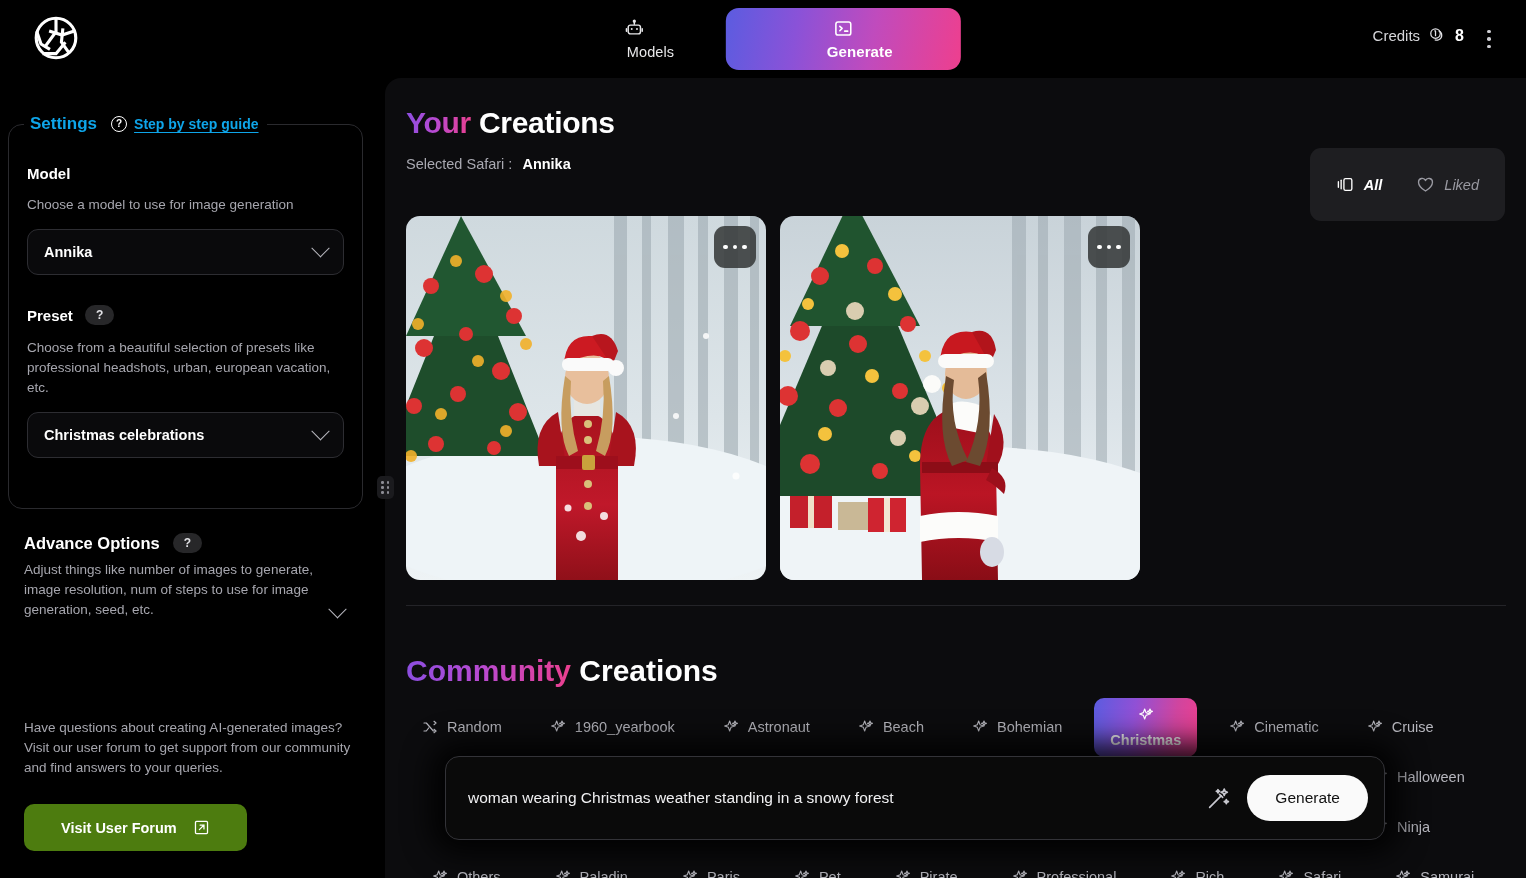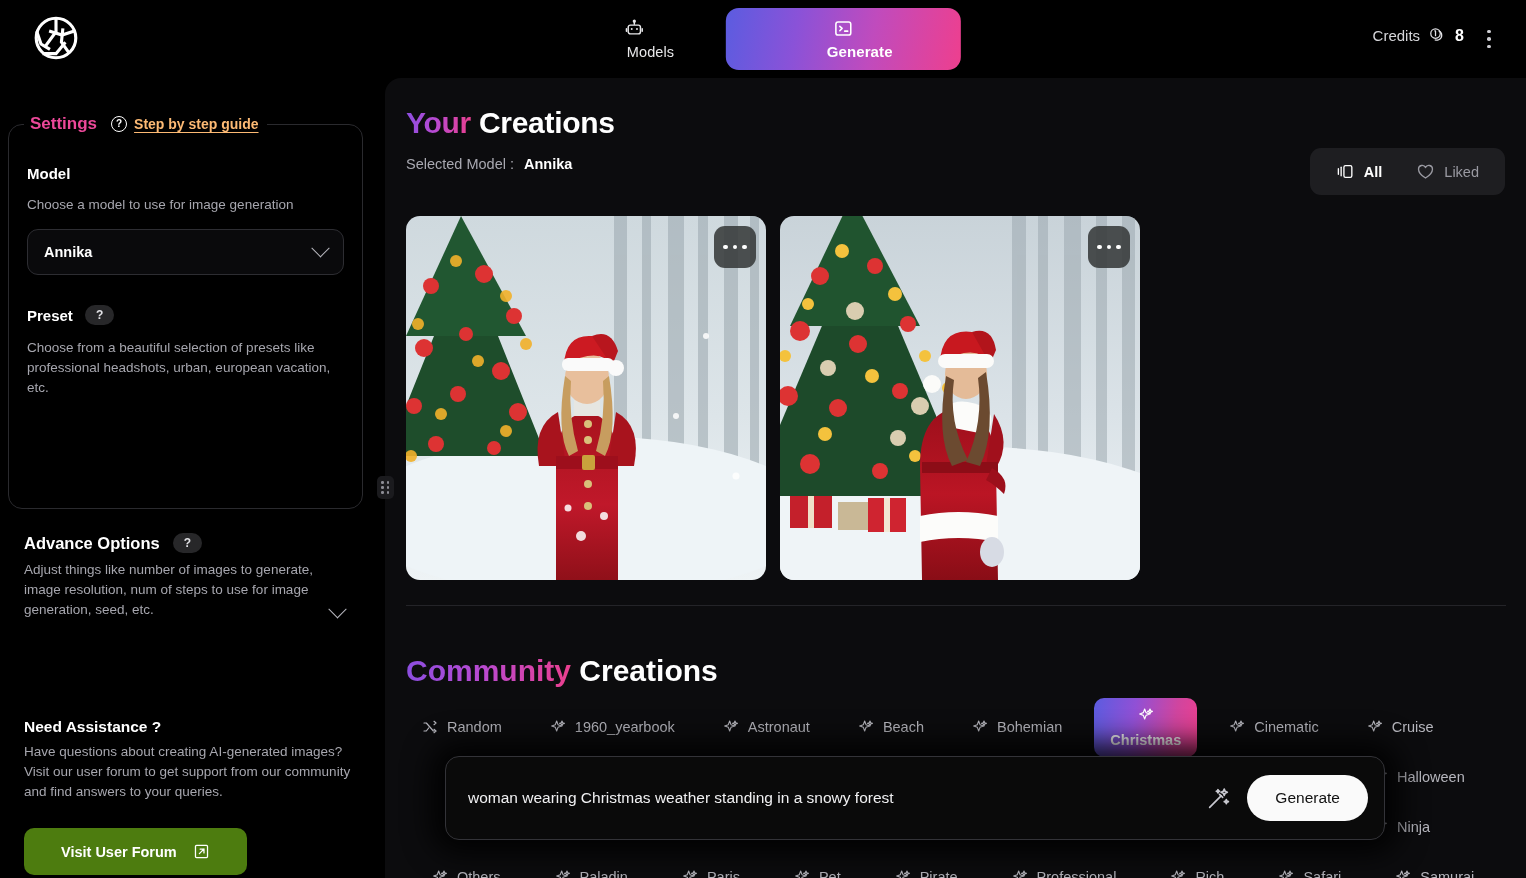--- a/index.html
+++ b/index.html
@@ -42,23 +42,23 @@
     cursor: pointer; }
   .kebab i { width: 3.5px; height: 3.5px; border-radius: 50%; background: #cfcfd4; display: block; }
 
   
   .sidebar { position: absolute; left: 0; top: 78px; width: 385px; height: 800px; background: #000;
     padding: 0 24px; }
   .settings-head {
     position: absolute; left: 24px; top: 36px; display: flex; align-items: center; gap: 14px;
     background: #000; padding: 0 8px 0 6px; z-index: 3;
   }
-  .settings-title { font-size: 17px; font-weight: 700; color: #ec4899; }
+  .settings-title { font-size: 17px; font-weight: 700; color: #0ea5e9; }
   .guide-link { display: flex; align-items: center; gap: 7px; cursor: pointer; }
-  .guide-link .gl-text { font-size: 14px; color: #fdba74; font-weight: 600;
+  .guide-link .gl-text { font-size: 14px; color: #0ea5e9; font-weight: 600;
     text-decoration: underline; text-underline-offset: 3px; }
   .qmark-circle { width: 16px; height: 16px; border-radius: 50%; border: 1.4px solid #fff;
     display: flex; align-items: center; justify-content: center;
     font-size: 10px; color: #fff; font-weight: 700; line-height: 1; }
 
   .settings-box {
     position: absolute; left: 8px; top: 46px; width: 355px; height: 385px;
     border: 1px solid #2a2a2e; border-radius: 14px; padding: 40px 18px 18px 18px;
   }
   .field-label { font-size: 15px; font-weight: 700; color: #fff; margin-bottom: 13px;
@@ -108,21 +108,21 @@
   .title-big { font-size: 30px; font-weight: 700; color: #fff; letter-spacing: -.3px; }
   .grad-word {
     background: linear-gradient(95deg,#8b4ee0 0%, #b84ad2 45%, #ec3f8d 100%);
     -webkit-background-clip: text; background-clip: text; color: transparent;
   }
   .sel-model { margin-top: 16px; font-size: 14.5px; color: #a9a9b1; display: flex; gap: 10px; }
   .sel-model .sm-val { color: #fff; font-weight: 700; }
 
   .view-toggle {
     position: absolute; right: 21px; top: 70px; background: #1e1e21;
-    border-radius: 11px; display: flex; align-items: center; gap: 6px; padding: 9px 12px;
+    border-radius: 11px; display: flex; align-items: center; gap: 6px; padding: 22px 12px; font-style: italic;
   }
   .vt-item { display: flex; align-items: center; gap: 9px; padding: 5px 14px;
     border-radius: 8px; cursor: pointer; font-size: 14.5px; font-weight: 700; }
   .vt-item.active { color: #fff; }
   .vt-item.inactive { color: #9a9aa2; font-weight: 500; }
 
   .creations-row { position: absolute; left: 21px; top: 138px; display: flex; gap: 14px; }
   .card { position: relative; width: 360px; height: 364px; border-radius: 14px; overflow: hidden; }
   .card .ph { position: absolute; inset: 0; }
   .dots-btn {
@@ -253,37 +253,40 @@
       <div class="select">
         <span class="sel-val">Annika</span>
         <span class="chev"></span>
       </div>
 
       <div class="field-label" style="margin-top:30px;">
         <span>Preset</span>
         <span class="badge-q">?</span>
       </div>
       <div class="field-desc">Choose from a beautiful selection of presets like professional headshots, urban, european vacation, etc.</div>
+      <div class="select">
+        <span class="sel-val">Christmas celebrations</span>
+        <span class="chev"></span>
+      </div>
     </div>
 
     <div class="adv-block">
       <div class="adv-row">
         <div>
           <div class="adv-title">
             <span>Advance Options</span>
             <span class="badge-q">?</span>
           </div>
           <div class="adv-desc">Adjust things like number of images to generate, image resolution, num of steps to use for image generation, seed, etc.</div>
         </div>
         <span class="chev adv-chev"></span>
       </div>
     </div>
 
     <div class="assist">
-      <div class="assist-title">Need Assistance ?</div>
       <div class="assist-desc">Have questions about creating AI-generated images? Visit our user forum to get support from our community and find answers to your queries.</div>
       <div class="forum-btn">
         <span class="fb-text">Visit User Forum</span>
         <span>
           <svg width="17" height="17" viewBox="0 0 24 24" fill="none" stroke="#fff" stroke-width="1.8" stroke-linecap="round" stroke-linejoin="round">
             <rect x="3.5" y="3.5" width="17" height="17" rx="1.5"></rect>
             <path d="M9 15 L15.5 8.5 M10 8.5 h5.5 v5.5"></path>
           </svg>
         </span>
       </div>
@@ -301,21 +304,21 @@
 
   <div class="main">
     <div class="main-inner">
 
       <div class="title-big">
         <span class="grad-word">Your</span>
         <span>Creations</span>
       </div>
 
       <div class="sel-model">
-        <span>Selected Model :</span>
+        <span>Selected Safari :</span>
         <span class="sm-val">Annika</span>
       </div>
 
       <div class="view-toggle">
         <div class="vt-item active">
           <span>
             <svg width="19" height="19" viewBox="0 0 24 24" fill="none" stroke="#fff" stroke-width="1.7" stroke-linecap="round">
               <path d="M3 8.5 v7"></path>
                 <path d="M6.5 6.5 v11"></path>
               <rect x="10" y="4.5" width="10" height="15" rx="2"></rect>

